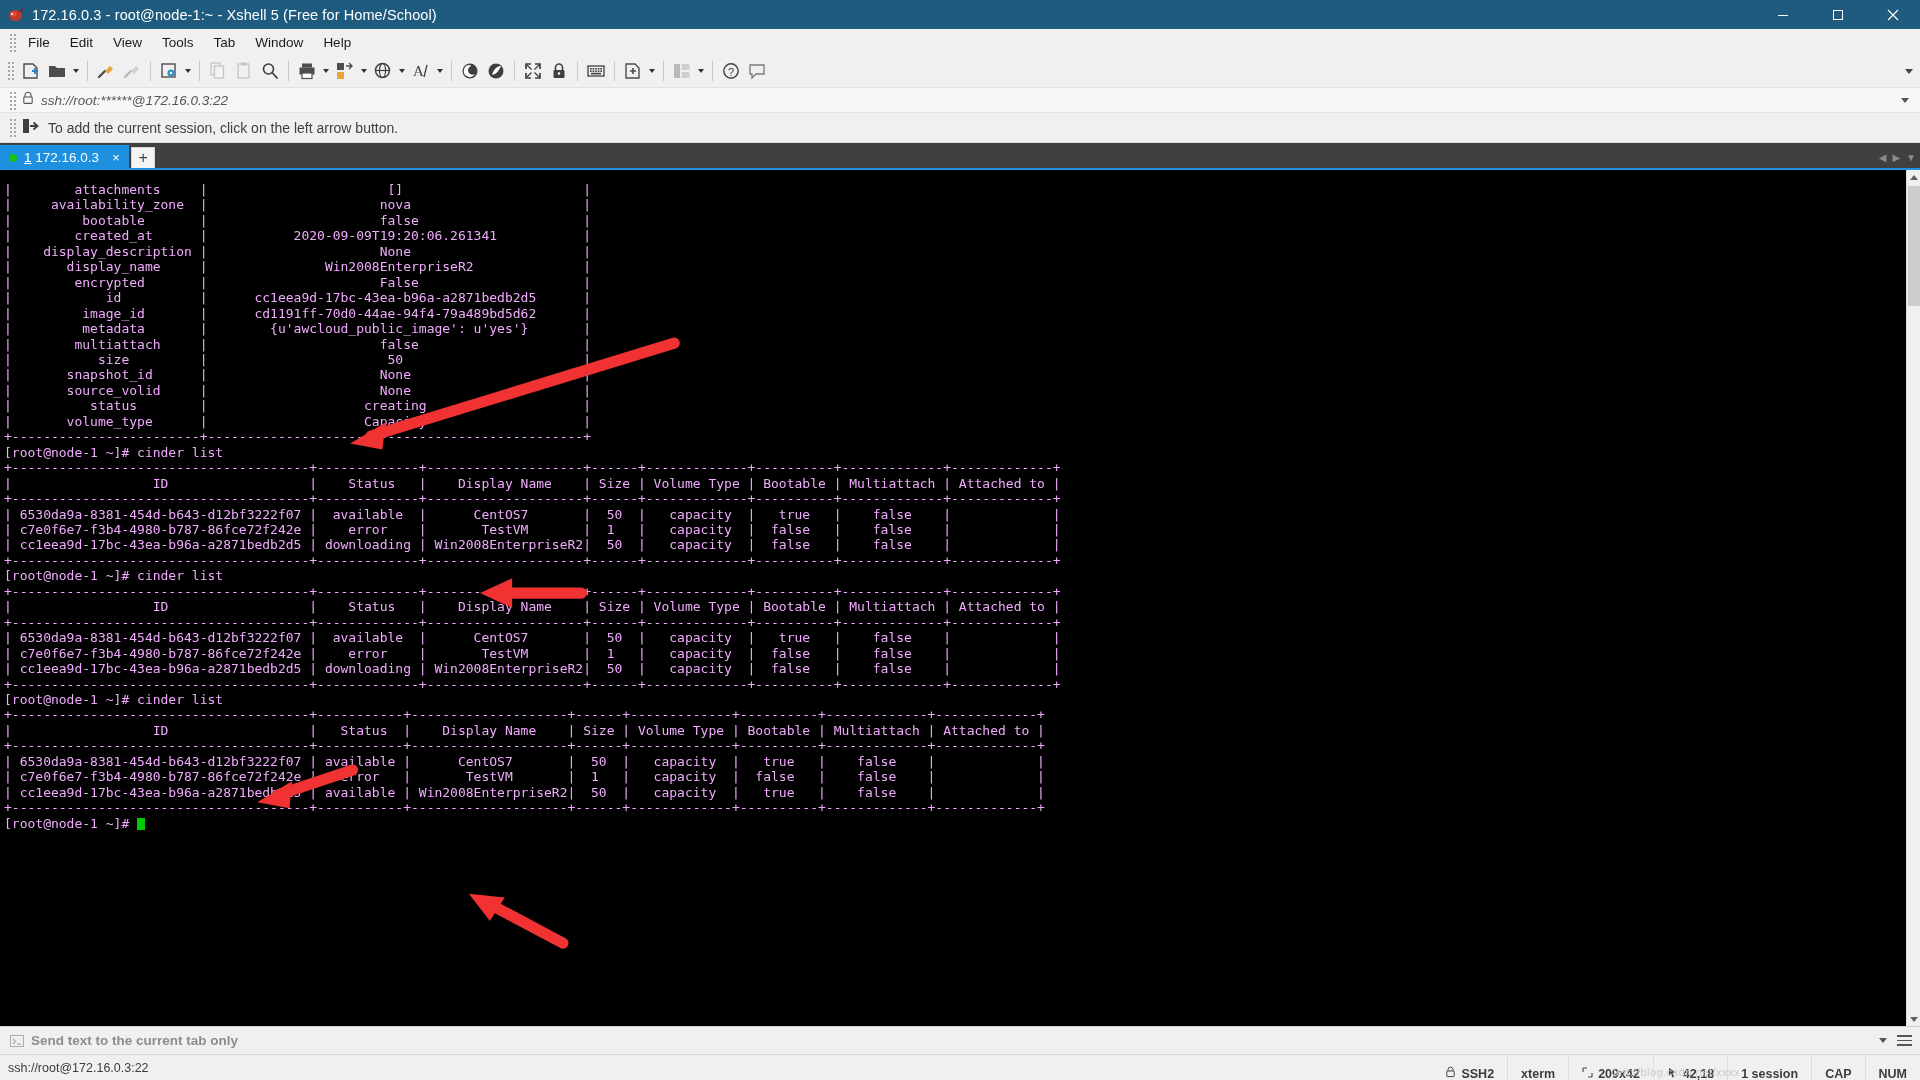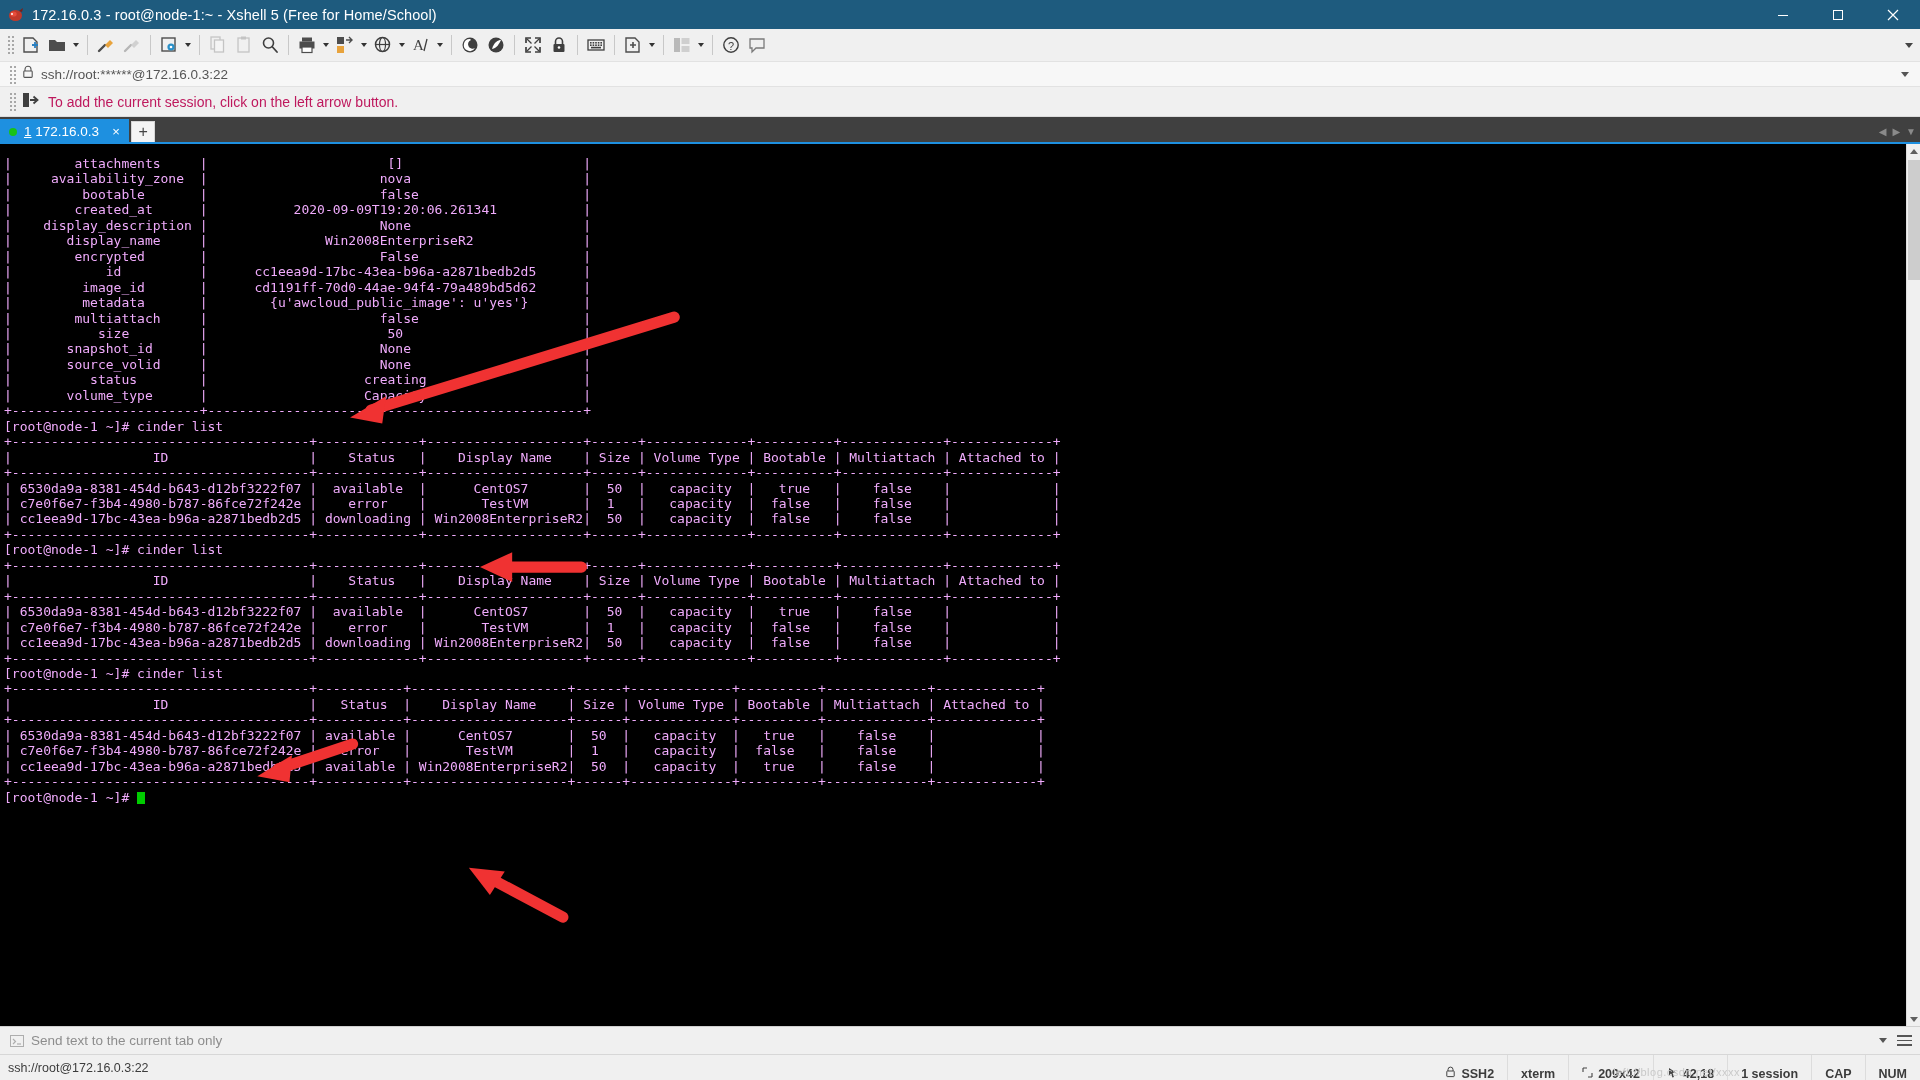--- a/index.html
+++ b/index.html
@@ -120,20 +120,21 @@
   }
   .addressbar .grip {
     width: 8px; height: 20px; margin-right: 6px;
     background-image: radial-gradient(circle, #9a9a9a 1px, transparent 1.2px);
     background-size: 4px 4px; background-position: 1px 1px;
     opacity: .85;
   }
   .addr-text {
     font-size: 13.5px; color: #555; margin-left: 7px;
     white-space: nowrap;
+    font-style: italic;
   }
   .addressbar .drop {
     margin-left: auto; margin-right: 8px;
     width: 14px; height: 20px; display:flex; align-items:center; justify-content:center;
   }
   .addressbar .drop::after {
     content:""; width:0;height:0;
     border-left:4.5px solid transparent;border-right:4.5px solid transparent;
     border-top:5px solid #555;
   }
@@ -145,21 +146,21 @@
     display: flex; align-items: center;
     padding-left: 8px;
     border-bottom: 1px solid #dcdcdc;
   }
   .hintbar .grip {
     width: 8px; height: 22px; margin-right: 6px;
     background-image: radial-gradient(circle, #9a9a9a 1px, transparent 1.2px);
     background-size: 4px 4px; background-position: 1px 1px;
     opacity: .85;
   }
-  .hint-text { font-size: 14px; color: #be185d; margin-left: 8px; white-space: nowrap; }
+  .hint-text { font-size: 14px; color: #404040; margin-left: 8px; white-space: nowrap; }
 
   
   .tabbar {
     height: 27px; flex: 0 0 27px;
     background: #404040;
     display: flex; align-items: flex-end;
     position: relative;
   }
   .tab {
     height: 25px;
@@ -248,20 +249,21 @@
   
   .arrows { position:absolute; inset:0; pointer-events:none; }
 
   
   .sendbar {
     height: 28px; flex: 0 0 28px;
     background: #f0f0f0;
     border-top: 1px solid #d0d0d0;
     display: flex; align-items: center;
     padding-left: 10px;
+    font-weight: bold;
   }
   .sendbar .icon { width: 14px; height: 14px; margin-right: 7px; opacity:.55; }
   .send-text { font-size: 13.5px; color: #8d8d8d; }
   .sendbar .right { margin-left:auto; display:flex; align-items:center; gap:10px; padding-right:8px; }
   .sendbar .caret {
     width:0;height:0;border-left:4.5px solid transparent;border-right:4.5px solid transparent;border-top:5px solid #555;
   }
   .sendbar .ham { width:15px; height:11px; display:flex;flex-direction:column;justify-content:space-between; }
   .sendbar .ham i { display:block; height:1.6px; background:#555; }
 
@@ -320,20 +322,30 @@
           </svg>
       </div>
       <div class="win-btn close">
         <svg width="12" height="12" viewBox="0 0 12 12">
             <path d="M1 1 L11 11 M11 1 L1 11" stroke="#fff" stroke-width="1.2"></path>
           </svg>
       </div>
     </div>
   </div>
 
+  <div class="menubar">
+    <div class="grip"></div>
+    <div class="menu-item">File</div>
+    <div class="menu-item">Edit</div>
+    <div class="menu-item">View</div>
+    <div class="menu-item">Tools</div>
+    <div class="menu-item">Tab</div>
+    <div class="menu-item">Window</div>
+    <div class="menu-item">Help</div>
+  </div>
 
   <div class="toolbar">
     <div class="grip"></div>
 
     <div class="tb-btn">
       <svg class="tb-icon" viewBox="0 0 20 20">
         <path d="M3 3 h9 l4 4 v10 h-13 z" fill="none" stroke="#4d4d4d" stroke-width="1.4"></path>
         <path d="M11 10 h6 M14 7 v6" stroke="#2a7fc0" stroke-width="1.8"></path>
       </svg>
     </div>

